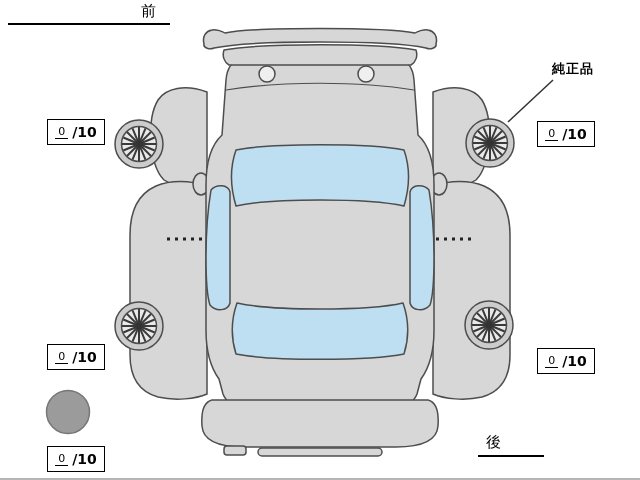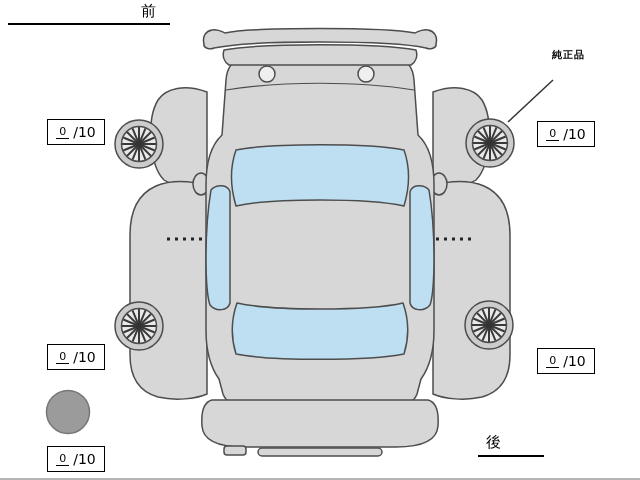--- a/index.html
+++ b/index.html
@@ -15,29 +15,29 @@
   .label-front{
     position:absolute;left:8px;top:2px;width:148px;
     border-bottom:2px solid #000;text-align:right;
     padding:0 14px 2px 0;font-size:15px;
   }
   .label-rear{
     position:absolute;left:478px;top:433px;width:58px;
     border-bottom:2px solid #000;padding:0 0 3px 8px;font-size:15px;
   }
   .label-genuine{
-    position:absolute;left:552px;top:48px;font-size:10px;font-weight:bold;letter-spacing:1px;
+    position:absolute;left:552px;top:60px;font-size:13px;font-weight:bold;letter-spacing:1px;
   }
 
   .score-box{
     position:absolute;width:58px;height:26px;border:1px solid #000;background:#fff;
     display:flex;align-items:center;justify-content:center;gap:4px;box-sizing:border-box;
   }
   .score-val{font-size:11px;line-height:1;border-bottom:1px solid #000;padding:0 3px 1px;}
-  .score-max{font-size:14px;font-weight:normal;line-height:1;}
+  .score-max{font-size:14px;font-weight:bold;line-height:1;}
 
   .pos-fl{left:47px;top:119px;}
   .pos-fr{left:537px;top:121px;}
   .pos-rl{left:47px;top:344px;}
   .pos-rr{left:537px;top:348px;}
   .pos-sp{left:47px;top:446px;}
 </style>
 </head>
 <body>
 

